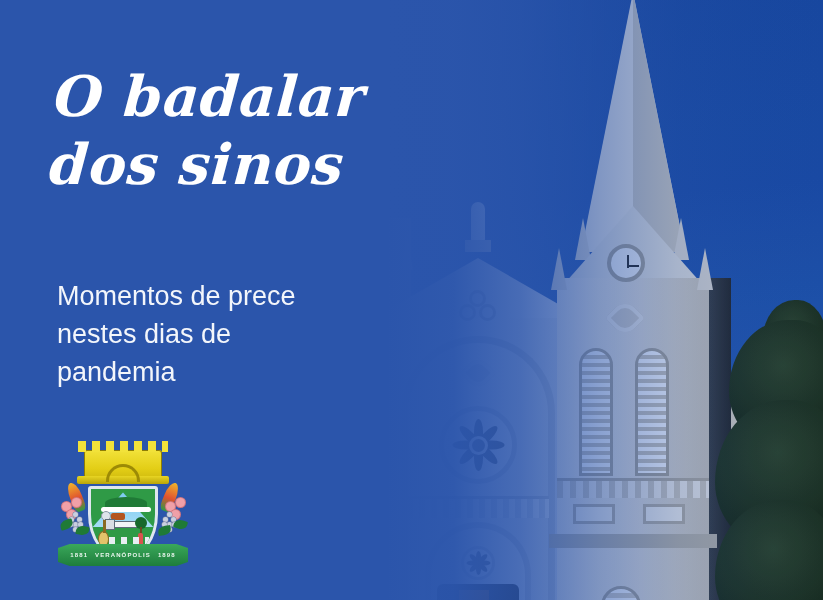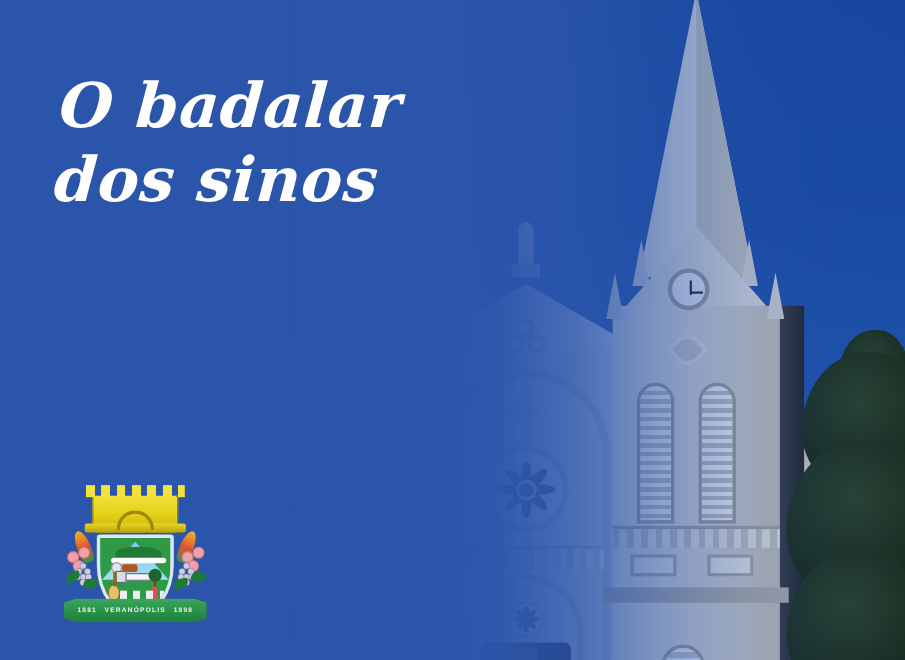--- a/index.html
+++ b/index.html
@@ -524,20 +524,21 @@
         <i class="r2"></i>
         <i class="r3"></i>
     </div>
 
     <div class="tint"></div>
     <div class="fade"></div>
   </div>
 
   <div class="panel-left">
     <div class="title">O badalar dos sinos</div>
+    <div class="subtitle">Momentos de prece nestes dias de pandemia</div>
 
     <div class="crest">
       <div class="crown"></div>
       <div class="crown-arch"></div>
 
       <div class="ear ear-l"></div>
       <div class="ear ear-r"></div>
 
       <div class="apple ap1"></div>
       <div class="apple ap2"></div>

